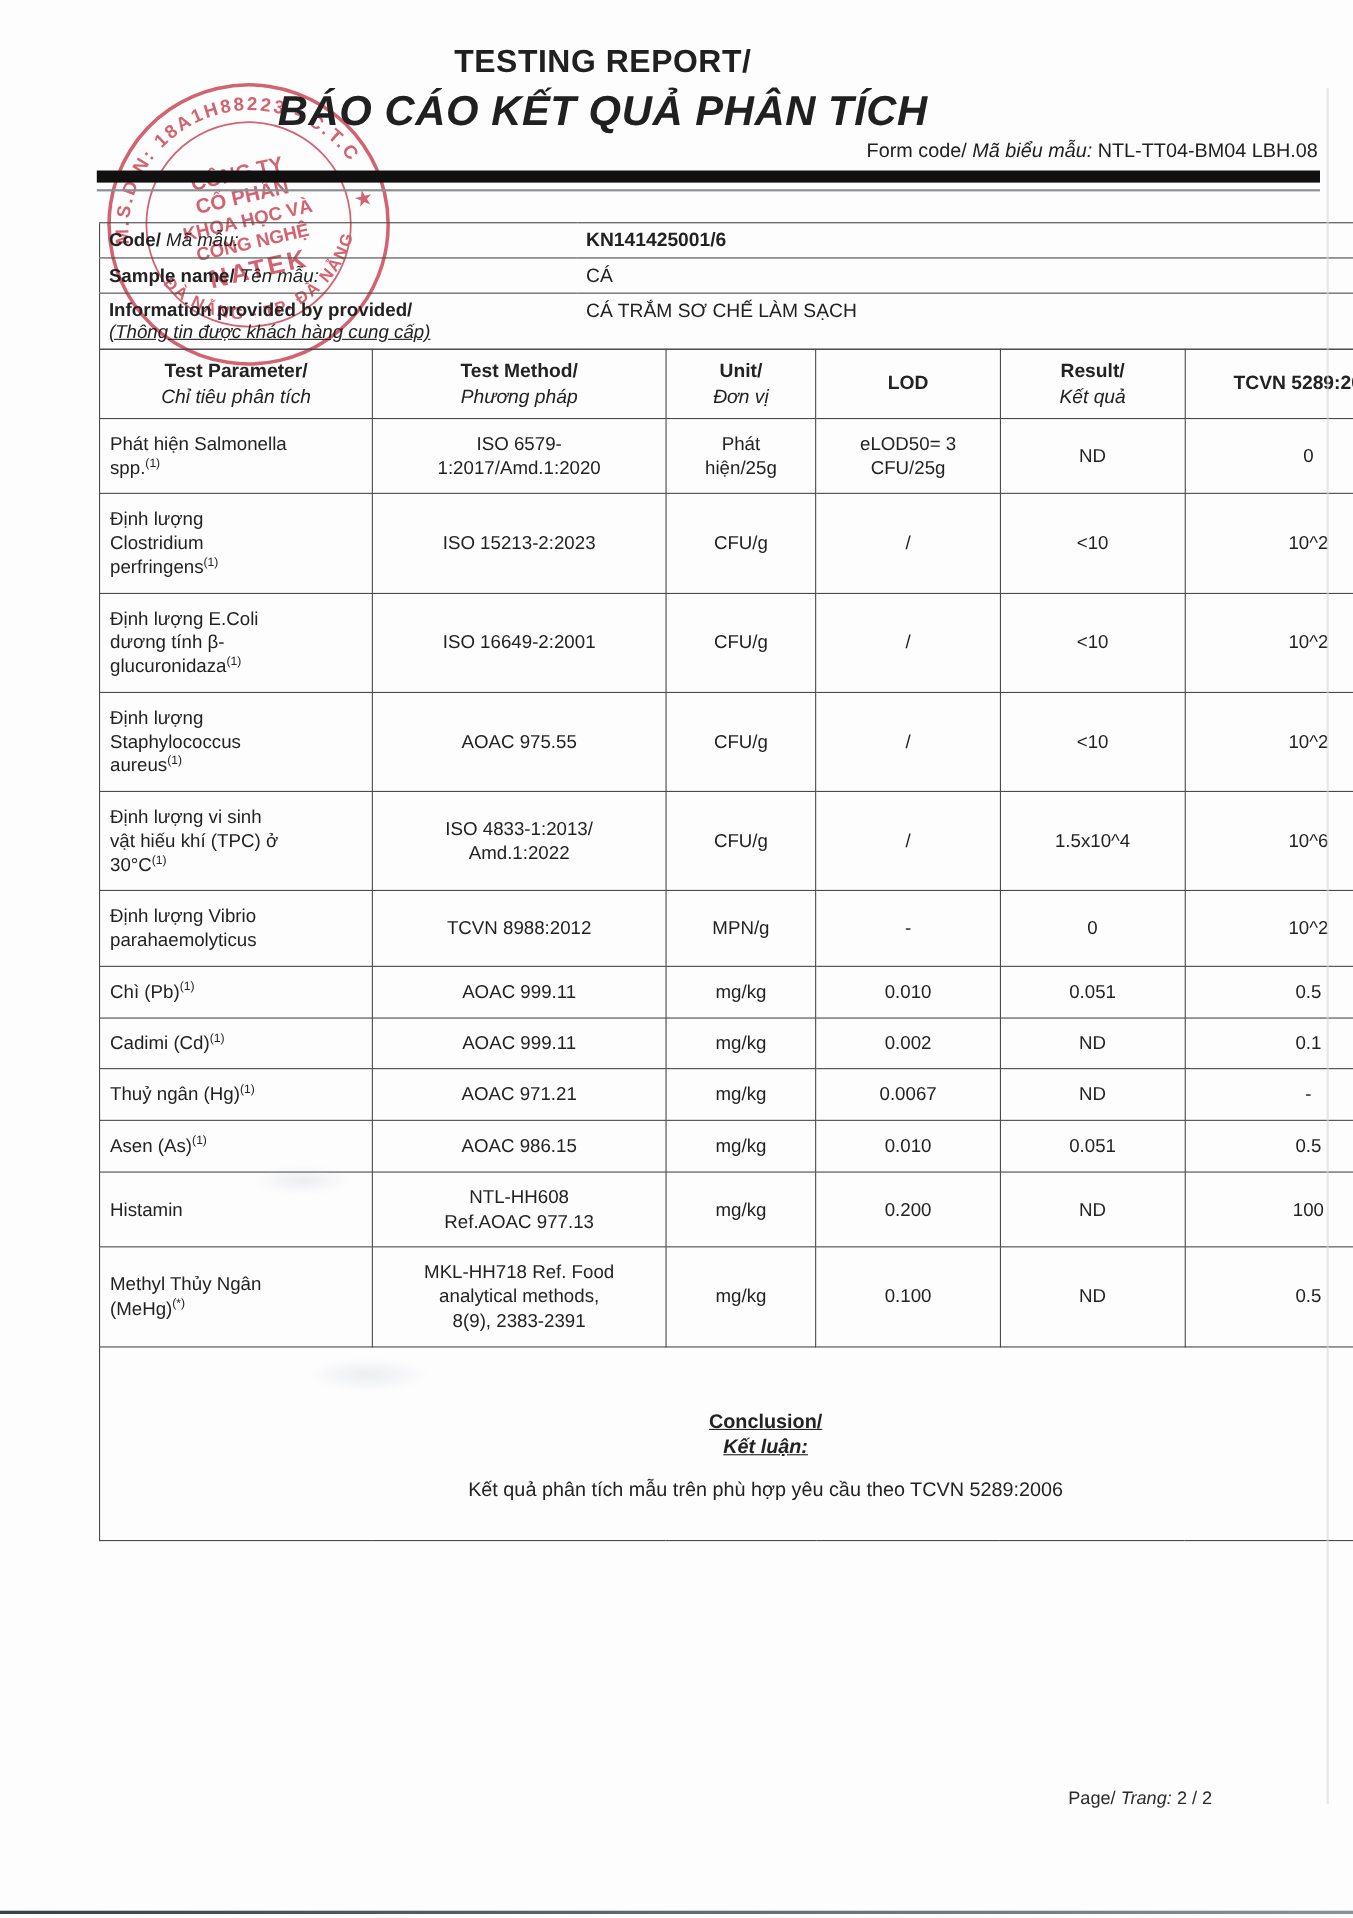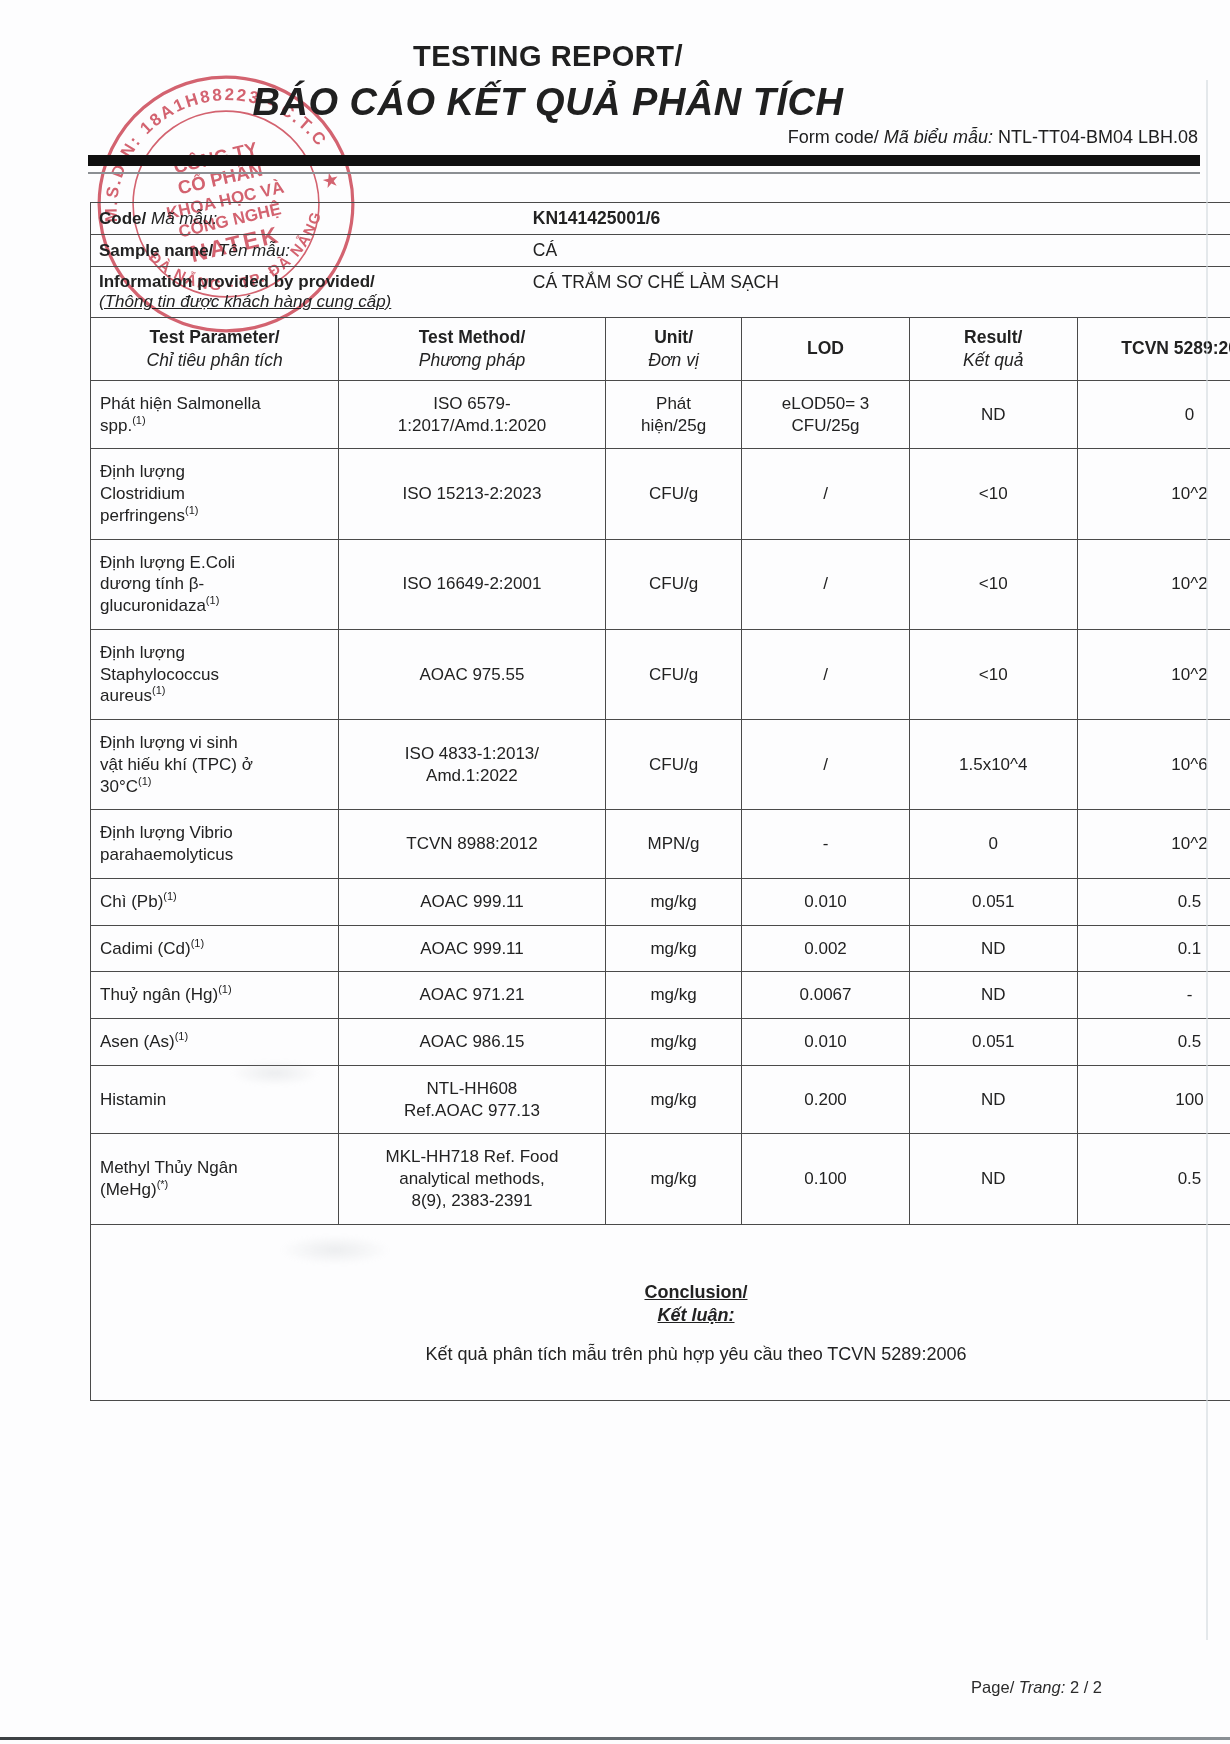--- a/index.html
+++ b/index.html
@@ -49,21 +49,21 @@
   .col-method{width:22%;}
   .col-unit{width:11.3%;}
   .col-lod{width:13.8%;}
   .col-result{width:13.9%;}
   .col-tcvn{width:18.5%;}
   .conclusion-cell{padding:16px 8px 14px 8px;text-align:center;white-space:normal;}
   .conclusion-title{font-weight:bold;font-size:18px;text-decoration:underline;display:inline-block;}
   .conclusion-title .vi{font-style:italic;}
   .conclusion-text{margin-top:16px;font-size:18px;}
   
-  .footer{position:absolute;top:1678px;right:128px;font-size:16.5px;color:#2b2b2b;}
+  .footer{position:absolute;top:1626px;right:128px;font-size:16.5px;color:#2b2b2b;}
   .footer .vi{font-style:italic;}
   .bottom-line{position:absolute;left:0;bottom:4px;width:100%;height:3px;
     background:linear-gradient(to right,#3c4043 0%,#5f666b 45%,#8a9095 100%);}
   .edge-shadow{position:absolute;left:1206px;top:80px;width:2px;height:1560px;background:#d4dade;opacity:.6;}
   .smudge{position:absolute;border-radius:50%;background:radial-gradient(closest-side,#b9bec2,transparent);opacity:.25;filter:blur(2px);}
   .smudge1{left:230px;top:1060px;width:90px;height:26px;}
   .smudge2{left:280px;top:1235px;width:110px;height:30px;}
 </style>
 </head>
 <body>

